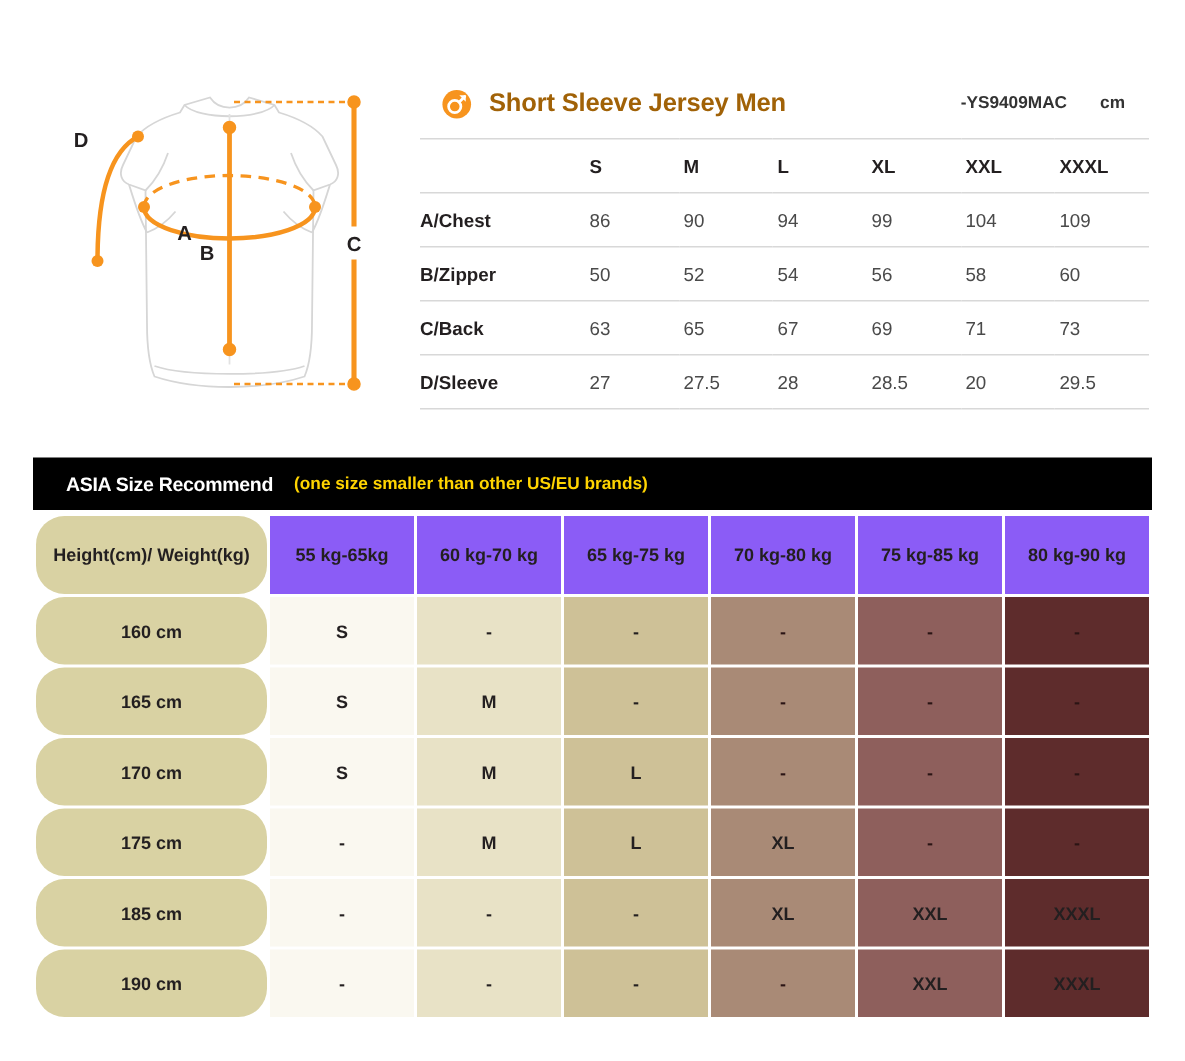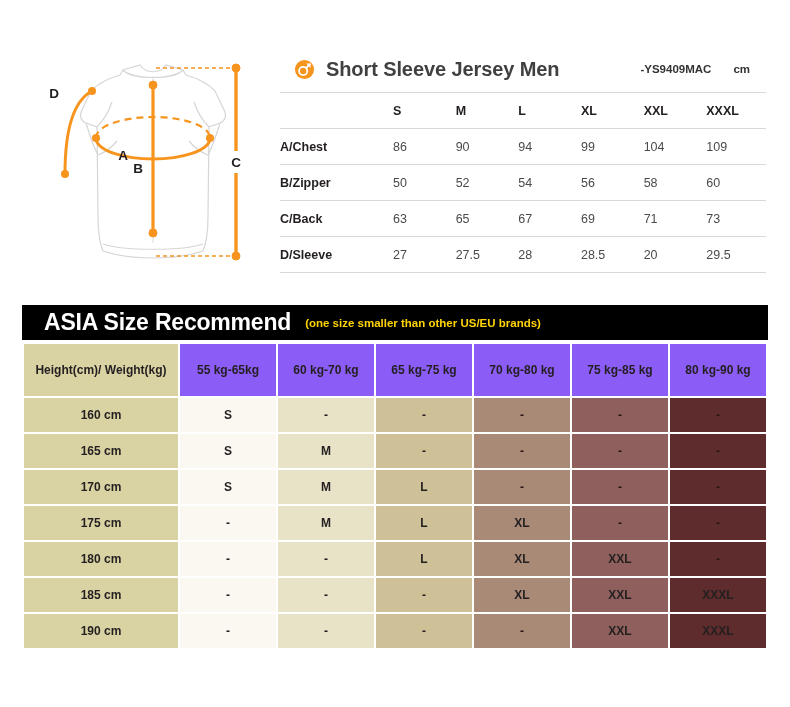--- a/index.html
+++ b/index.html
@@ -46,23 +46,23 @@
     align-items: center;
     height: 34px;
     padding-left: 14px;
   }
   #male-icon {
     width: 21px; height: 21px;
     flex: 0 0 auto;
     margin-right: 11px;
   }
   #spec-title {
-    font-size: 20px;
-    font-weight: bold;
-    color: #404040;
+    font-size: 17px;
+    font-weight: bold;
+    color: #a16207;
     letter-spacing: -0.1px;
     white-space: nowrap;
   }
   #spec-code {
     margin-left: auto;
     font-size: 11.5px;
     font-weight: bold;
     color: #333;
     white-space: nowrap;
   }
@@ -117,56 +117,57 @@
   }
   #asia-banner {
     background: #000000;
     height: 35px;
     display: flex;
     align-items: center;
     padding-left: 22px;
   }
   #asia-banner-title {
     color: #ffffff;
-    font-size: 23px;
+    font-size: 13px;
     font-weight: bold;
     letter-spacing: -0.2px;
     white-space: nowrap;
   }
   #asia-banner-note {
     color: #ffd400;
     font-size: 11.5px;
     font-weight: bold;
     margin-left: 14px;
     white-space: nowrap;
   }
 
   table.asia {
     border-collapse: separate;
     border-spacing: 2px;
     width: 746px;
     table-layout: fixed;
     margin-top: 2px;
   }
   table.asia td {
-    height: 34px;
+    height: 45px;
     text-align: center;
     vertical-align: middle;
     font-size: 12px;
     font-weight: bold;
     color: #231f20;
     padding: 0;
   }
   table.asia tr.hdr td {
     height: 52px;
     font-size: 12px;
   }
   td.rowhead {
     background: #d9d2a3;
     width: 154px;
+    border-radius: 19px;
   }
   td.colhead { background: #8b5cf6; }
   .dash {
     font-size: 12px;
     font-weight: bold;
     line-height: 1;
   }
   
   .c0 { background: #faf8f0; }
   .c1 { background: #e8e2c6; }
@@ -363,29 +364,20 @@
         <tr>
           <td class="rowhead">175 cm</td>
           <td class="c0"><span class="dash">-</span></td>
           <td class="c1">M</td>
           <td class="c2">L</td>
           <td class="c3">XL</td>
           <td class="c4"><span class="dash">-</span></td>
           <td class="c5"><span class="dash">-</span></td>
         </tr>
         <tr>
-          <td class="rowhead">180 cm</td>
-          <td class="c0"><span class="dash">-</span></td>
-          <td class="c1"><span class="dash">-</span></td>
-          <td class="c2">L</td>
-          <td class="c3">XL</td>
-          <td class="c4">XXL</td>
-          <td class="c5"><span class="dash">-</span></td>
-        </tr>
-        <tr>
           <td class="rowhead">185 cm</td>
           <td class="c0"><span class="dash">-</span></td>
           <td class="c1"><span class="dash">-</span></td>
           <td class="c2"><span class="dash">-</span></td>
           <td class="c3">XL</td>
           <td class="c4">XXL</td>
           <td class="c5">XXXL</td>
         </tr>
         <tr>
           <td class="rowhead">190 cm</td>

